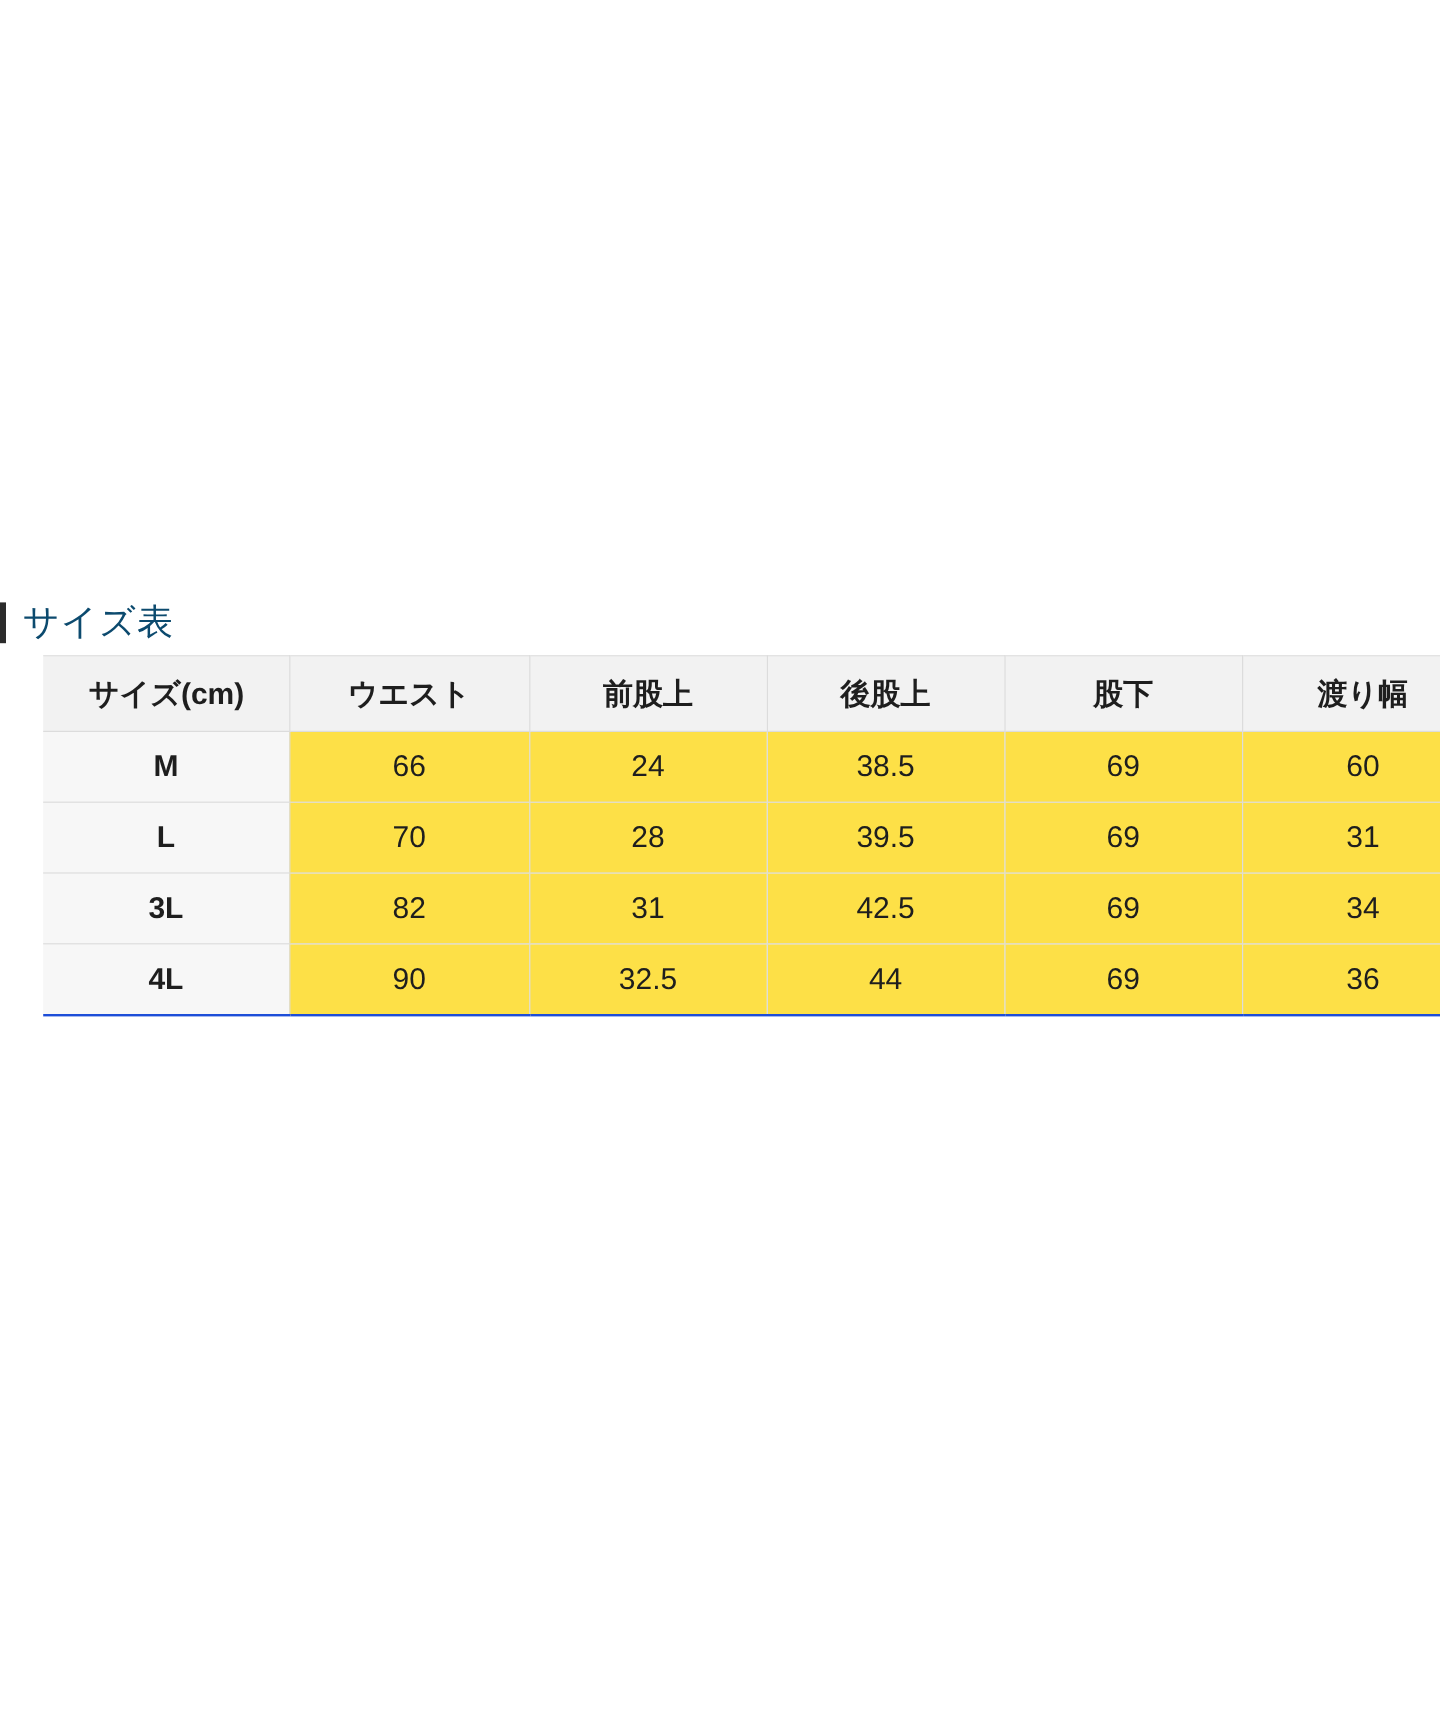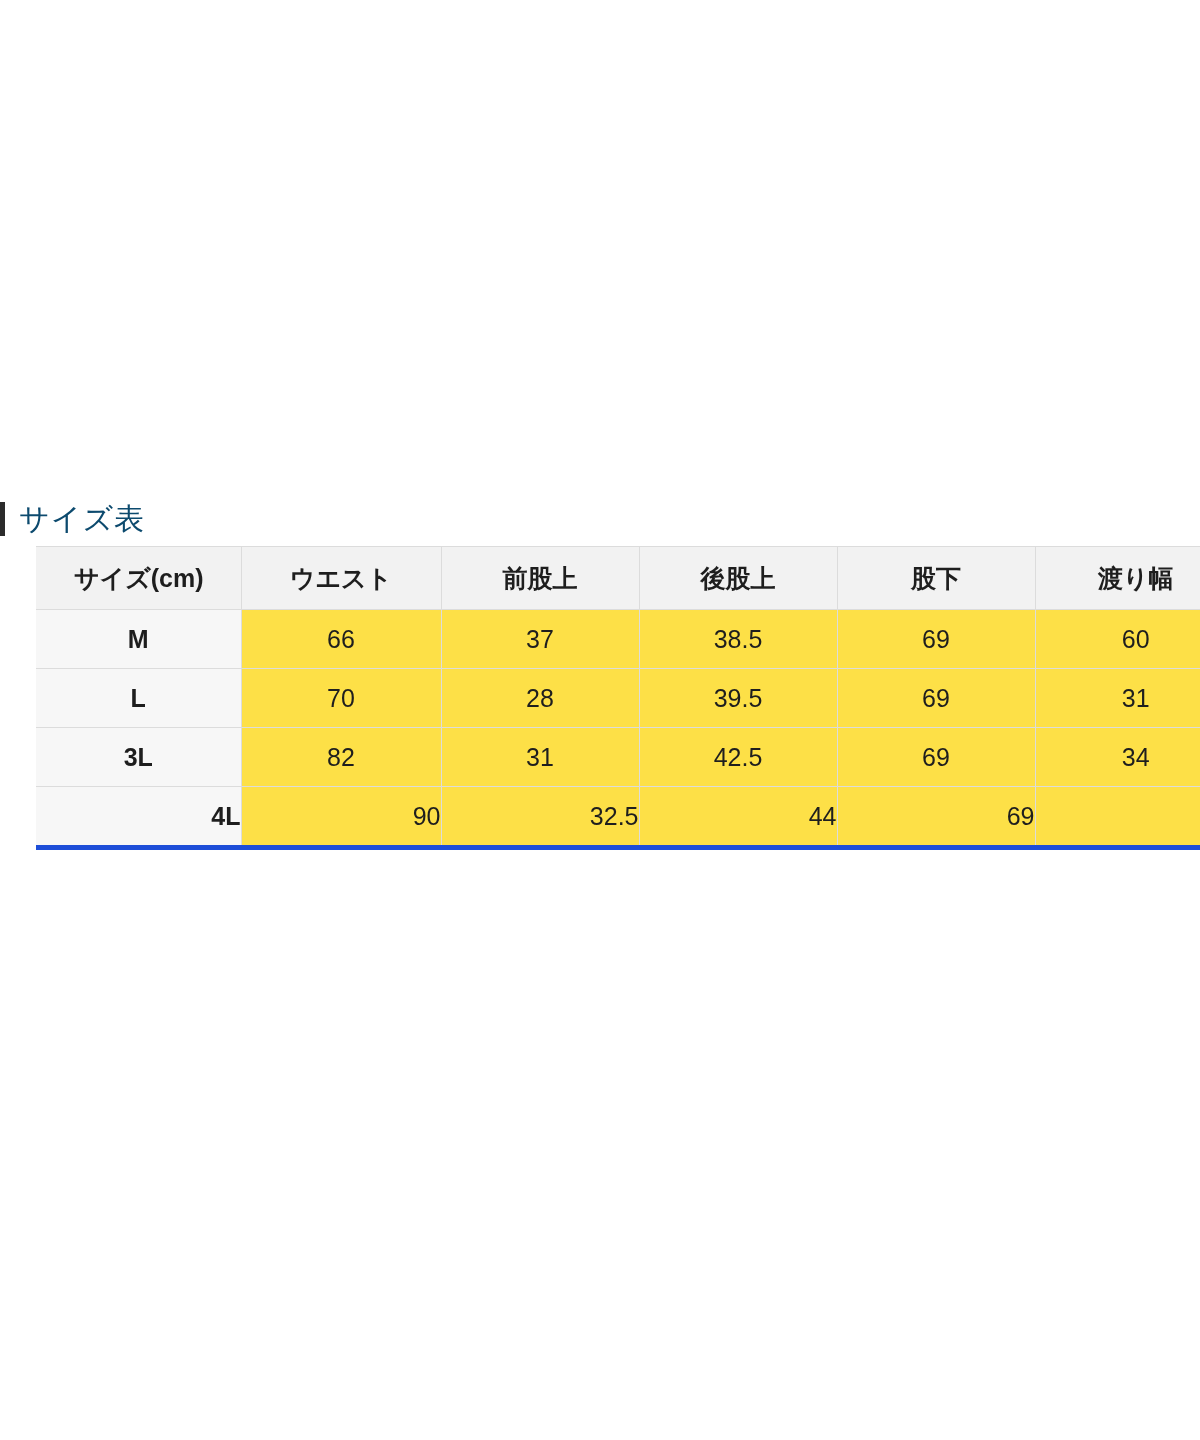--- a/index.html
+++ b/index.html
@@ -97,22 +97,21 @@
   }
   table.size-table tbody td {
     background: #fde047;
     font-weight: normal;
     font-size: 25px;
   }
   table.size-table tbody td.col-size {
     font-weight: bold;
   }
   table.size-table tbody tr:last-child td {
-    border-bottom: 5px solid #1d4ed8;
-    text-align: right;
+    border-bottom: 2px solid #1d4ed8;
   }
   
   col.c0 { width: 205px; }
   col.c1 { width: 200px; }
   col.c2 { width: 198px; }
   col.c3 { width: 198px; }
   col.c4 { width: 198px; }
   col.c5 { width: 201px; }
 </style>
 </head>
@@ -142,21 +141,21 @@
           <th>前股上</th>
           <th>後股上</th>
           <th>股下</th>
           <th>渡り幅</th>
         </tr>
       </thead>
       <tbody>
         <tr>
           <td class="col-size">M</td>
           <td>66</td>
-          <td>37</td>
+          <td>24</td>
           <td>38.5</td>
           <td>69</td>
           <td>60</td>
         </tr>
         <tr>
           <td class="col-size">L</td>
           <td>70</td>
           <td>28</td>
           <td>39.5</td>
           <td>69</td>

